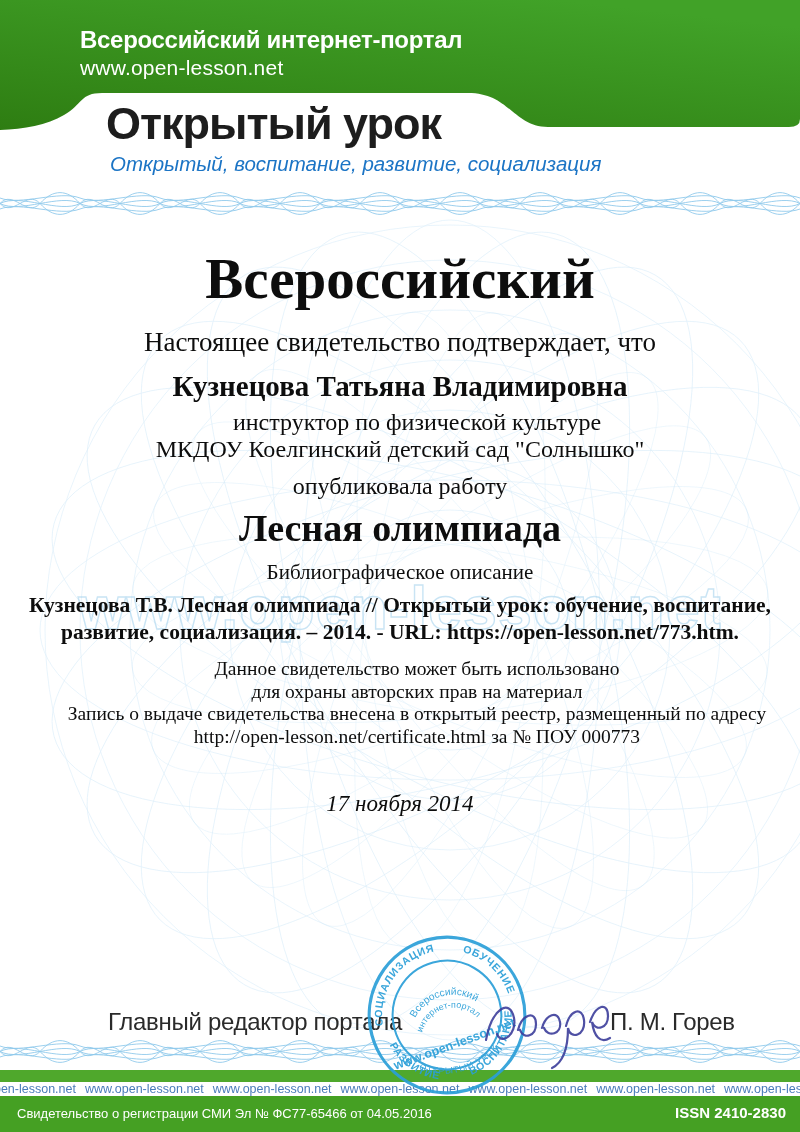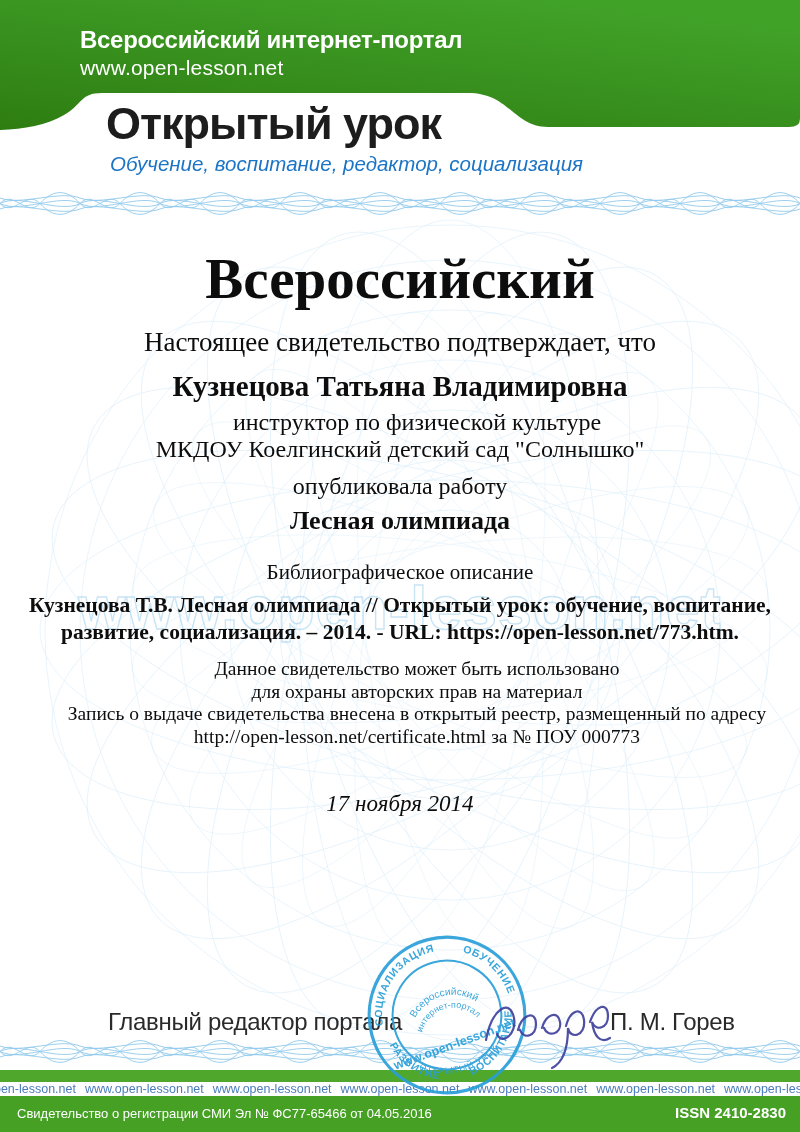--- a/index.html
+++ b/index.html
@@ -23,21 +23,21 @@
 
   
   .c { position:absolute; left:0; width:800px; text-align:center; color:#0d0d0d;
        font-family:"Liberation Serif","DejaVu Serif",serif; }
   .cert-title   { top:246px; font-size:57px; font-weight:bold; }
   .cert-intro   { top:327px; font-size:27px; }
   .cert-name    { top:370px; font-size:29px; font-weight:bold; }
   .cert-pos     { top:409px; font-size:24px;padding-left:34px; }
   .cert-org     { top:436px; font-size:24px; }
   .cert-action  { top:473px; font-size:24px; }
-  .cert-work    { top:506px; font-size:26px; font-weight:bold; }
+  .cert-work    { top:506px; font-size:38px; font-weight:bold; }
   .cert-bib-label { top:560px; font-size:21px; }
   .cert-bib     { top:592px; font-size:21.5px; font-weight:bold; line-height:27px; }
   .cert-usage   { top:658px; font-size:19.5px; line-height:22.5px;padding-left:34px; }
   .cert-date    { top:791px; font-size:23px; font-style:italic; }
 
   
   .role-label { position:absolute; left:108px; top:1008px; font-size:24px; color:#2a2a2a; letter-spacing:-0.3px; }
   .signer-name { position:absolute; left:610px; top:1008px; font-size:24px; color:#2a2a2a; letter-spacing:-0.3px; }
   .stamp-wrap { position:absolute; left:366px; top:934px; width:162px; height:162px;
                 transform:rotate(-15deg); z-index:5; opacity:0.92; }
@@ -118,21 +118,21 @@
       <linearGradient id="hg" x1="0" y1="1" x2="0.7" y2="0">
         <stop offset="0" stop-color="#2e7d12"></stop>
         <stop offset="1" stop-color="#41a228"></stop>
       </linearGradient>
     </defs>
     <path d="M0,0 H800 V119 Q800,127 789,127 H548 C513,127 510,93 468,93 H102 C80,93 83,104 64,115 C47,125 24,129 0,130 Z" fill="url(#hg)"></path>
   </svg>
   <div class="hdr-portal-title">Всероссийский интернет-портал</div>
   <div class="hdr-portal-url">www.open-lesson.net</div>
   <div class="hdr-site-name">Открытый урок</div>
-  <div class="hdr-tagline">Обучение, воспитание, редактор, социализация</div>
+  <div class="hdr-tagline">Открытый, воспитание, развитие, социализация</div>
 
   <div class="c cert-title">Всероссийский</div>
   <div class="c cert-name">Кузнецова Татьяна Владимировна</div>
   <div class="c cert-intro">Настоящее свидетельство подтверждает, что</div>
   <div class="c cert-pos">инструктор по физической культуре</div>
   <div class="c cert-org">МКДОУ Коелгинский детский сад "Солнышко"</div>
   <div class="c cert-action">опубликовала работу</div>
   <div class="c cert-work">Лесная олимпиада</div>
   <div class="c cert-bib-label">Библиографическое описание</div>
   <div class="c cert-bib">

